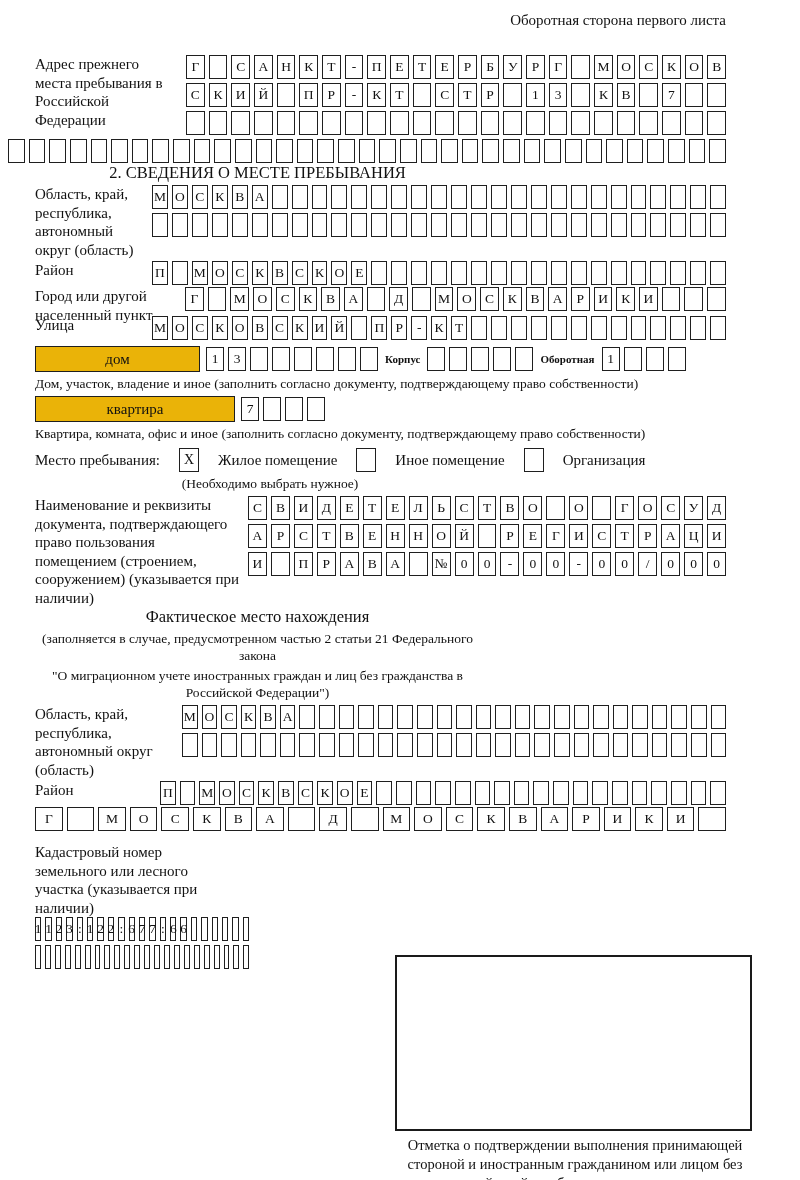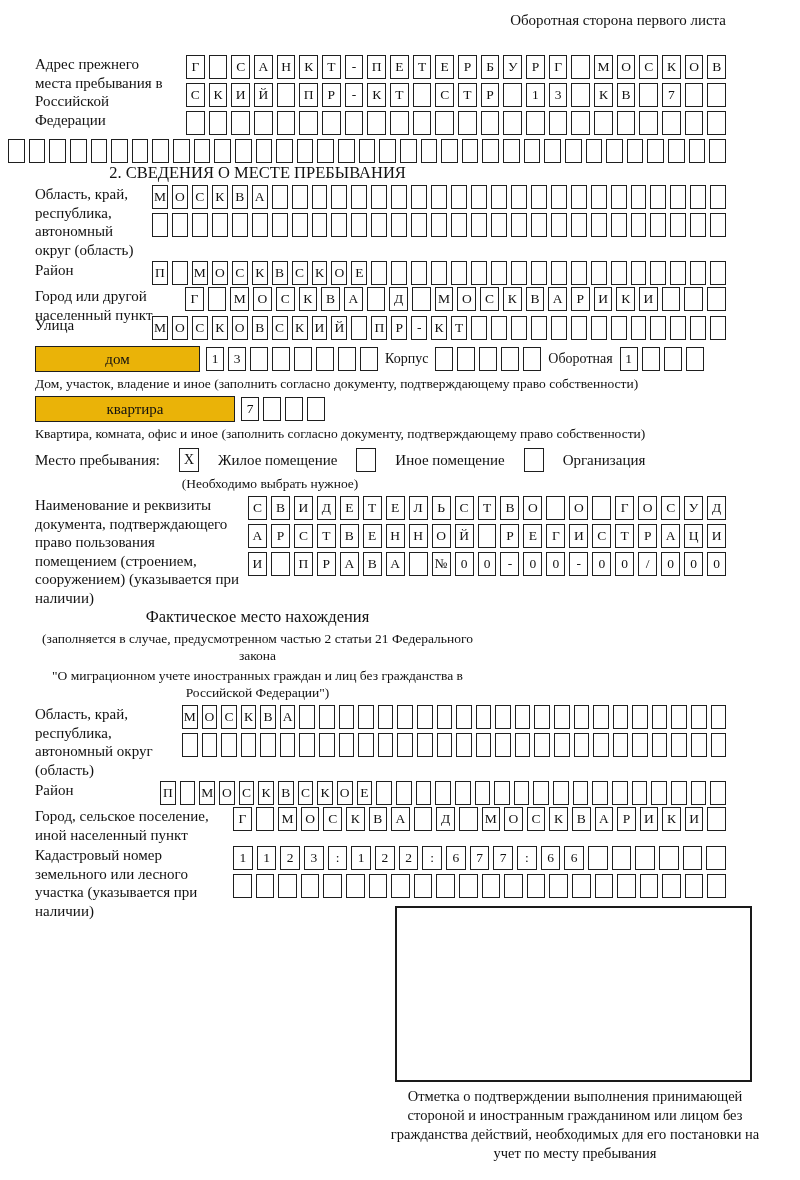--- a/index.html
+++ b/index.html
@@ -18,32 +18,32 @@
   .cells { display:flex; gap:4px; }
   .cells.grow { flex:1 1 auto; }
   .cellcol > .cells { width:100%; }
   .cell { flex:1 1 0; height:24px; box-sizing:border-box; border:1.6px solid #1f1f1f; background:#fff;
           display:flex; align-items:center; justify-content:center; font-size:13.5px; min-width:0; }
   .cells.fixed { flex:0 0 auto; }
   .cells.fixed .cell { flex:0 0 18px; width:18px; }
 
   .bleed { margin-left:-27px; }
   .mt2{margin-top:2px;} .mt4{margin-top:4px;} .mt6{margin-top:6px;}
-  .mt12{margin-top:12px;} .mt26{margin-top:26px;gap:8px;}
+  .mt12{margin-top:12px;flex-direction:column;} .mt26{margin-top:26px;gap:8px;}
 
   .caption { font-size:13.5px; line-height:17px; margin-top:3px; }
   .fullcenter { text-align:center; }
   .narrow-center { width:445px; text-align:center; }
   .sec-title { font-weight:normal; font-size:16.5px; line-height:20px; margin-top:0; }
 
   .houserow { align-items:center; }
   .widebox { box-sizing:border-box; border:1.6px solid #1f1f1f; height:26px; display:flex;
              align-items:center; justify-content:center; font-size:15px; flex:0 0 auto; background:#eab308; }
   .w165 { width:165px; } .w200 { width:200px; }
-  .inl { font-size:14px; margin:0 7px; flex:0 0 auto; }
+  .inl { font-size:11px; margin:0 7px; flex:0 0 auto;font-weight:bold; }
   .ml6 { margin-left:6px; }
 
   .checkrow { display:flex; align-items:center; gap:19px; font-size:15px; }
   .checkbox { box-sizing:border-box; width:20px; height:24px; border:1.6px solid #1f1f1f;
               display:flex; align-items:center; justify-content:center; font-size:14px; flex:0 0 auto; background:#fff; }
   .notecenter { width:470px; text-align:center; }
 
   .stamp-box { box-sizing:border-box; margin:-14px 0 0 360px; width:357px; height:176px; border:2px solid #1a1a1a; background:#fff; }
   .stamp-caption { margin:5px 0 0 355px; width:370px; text-align:center; font-size:14.5px; line-height:19px; }
 </style>
@@ -575,21 +575,20 @@
         <div class="cell"></div>
         <div class="cell"></div>
         <div class="cell"></div>
         <div class="cell"></div>
         <div class="cell"></div>
         <div class="cell"></div>
       </div>
   </div>
 
   <div class="frow mt2">
-    <div class="flabel w198 clamp">Город, сельское поселение, иной населенный пункт</div>
     <div class="cells grow">
         <div class="cell">Г</div>
         <div class="cell"></div>
         <div class="cell">М</div>
         <div class="cell">О</div>
         <div class="cell">С</div>
         <div class="cell">К</div>
         <div class="cell">В</div>
         <div class="cell">А</div>
         <div class="cell"></div>

